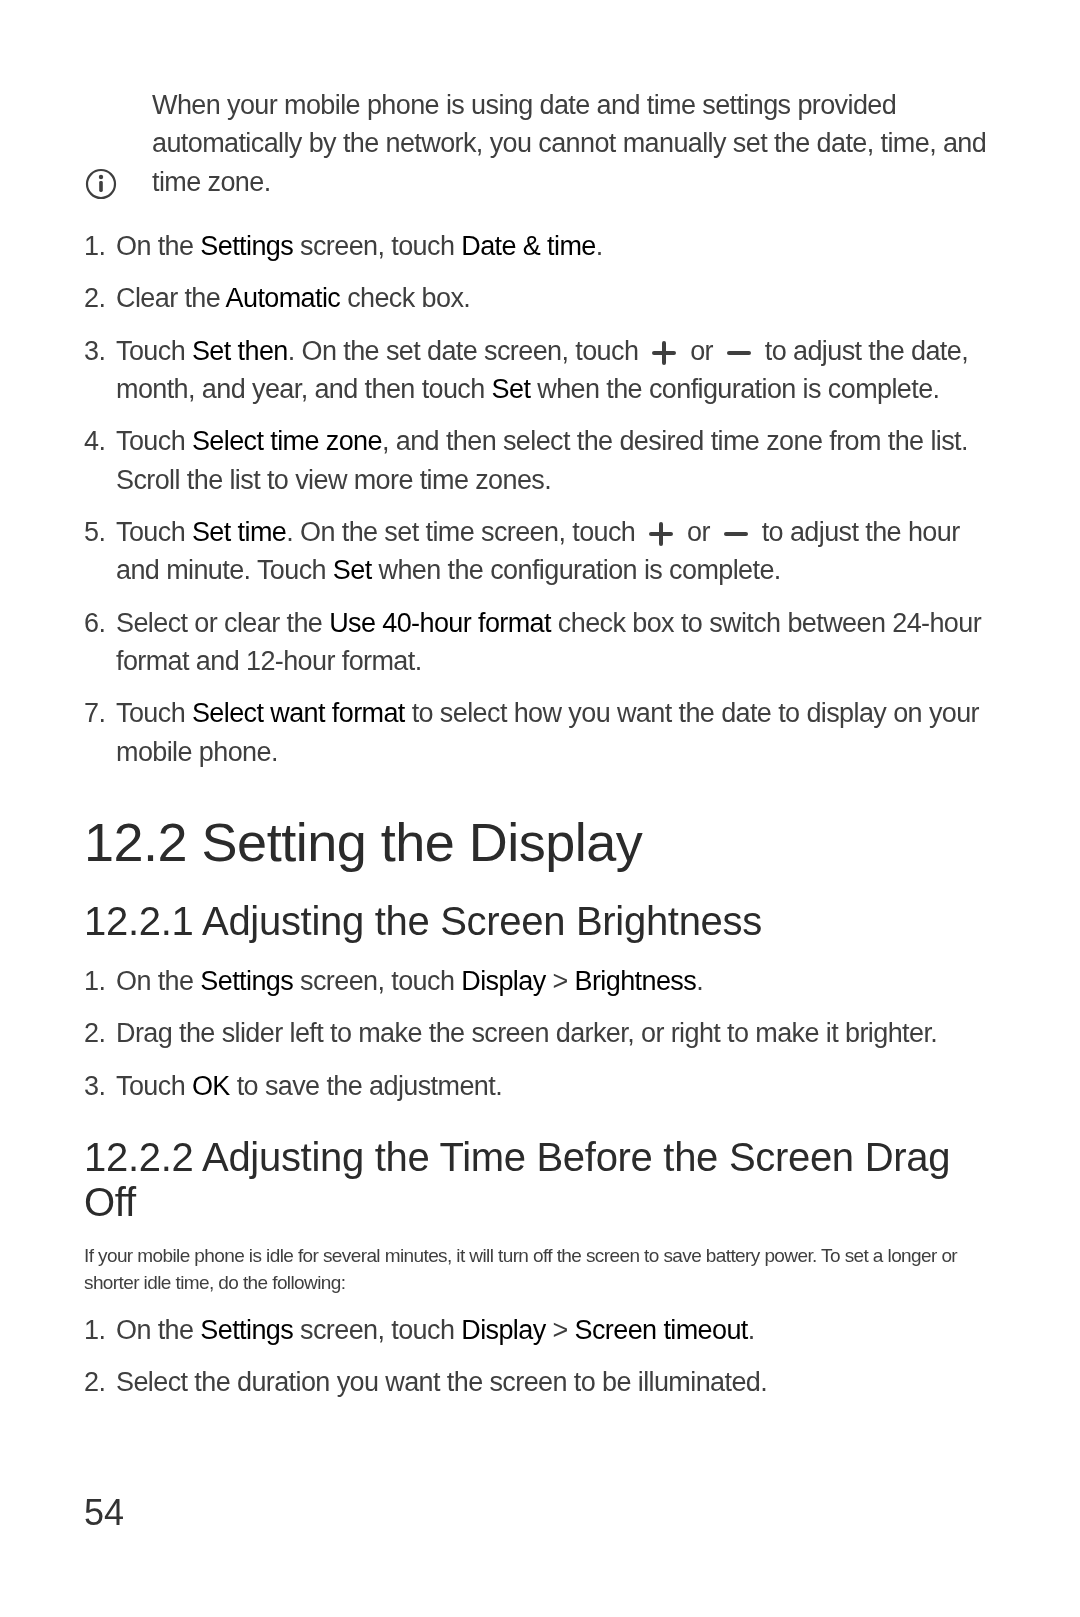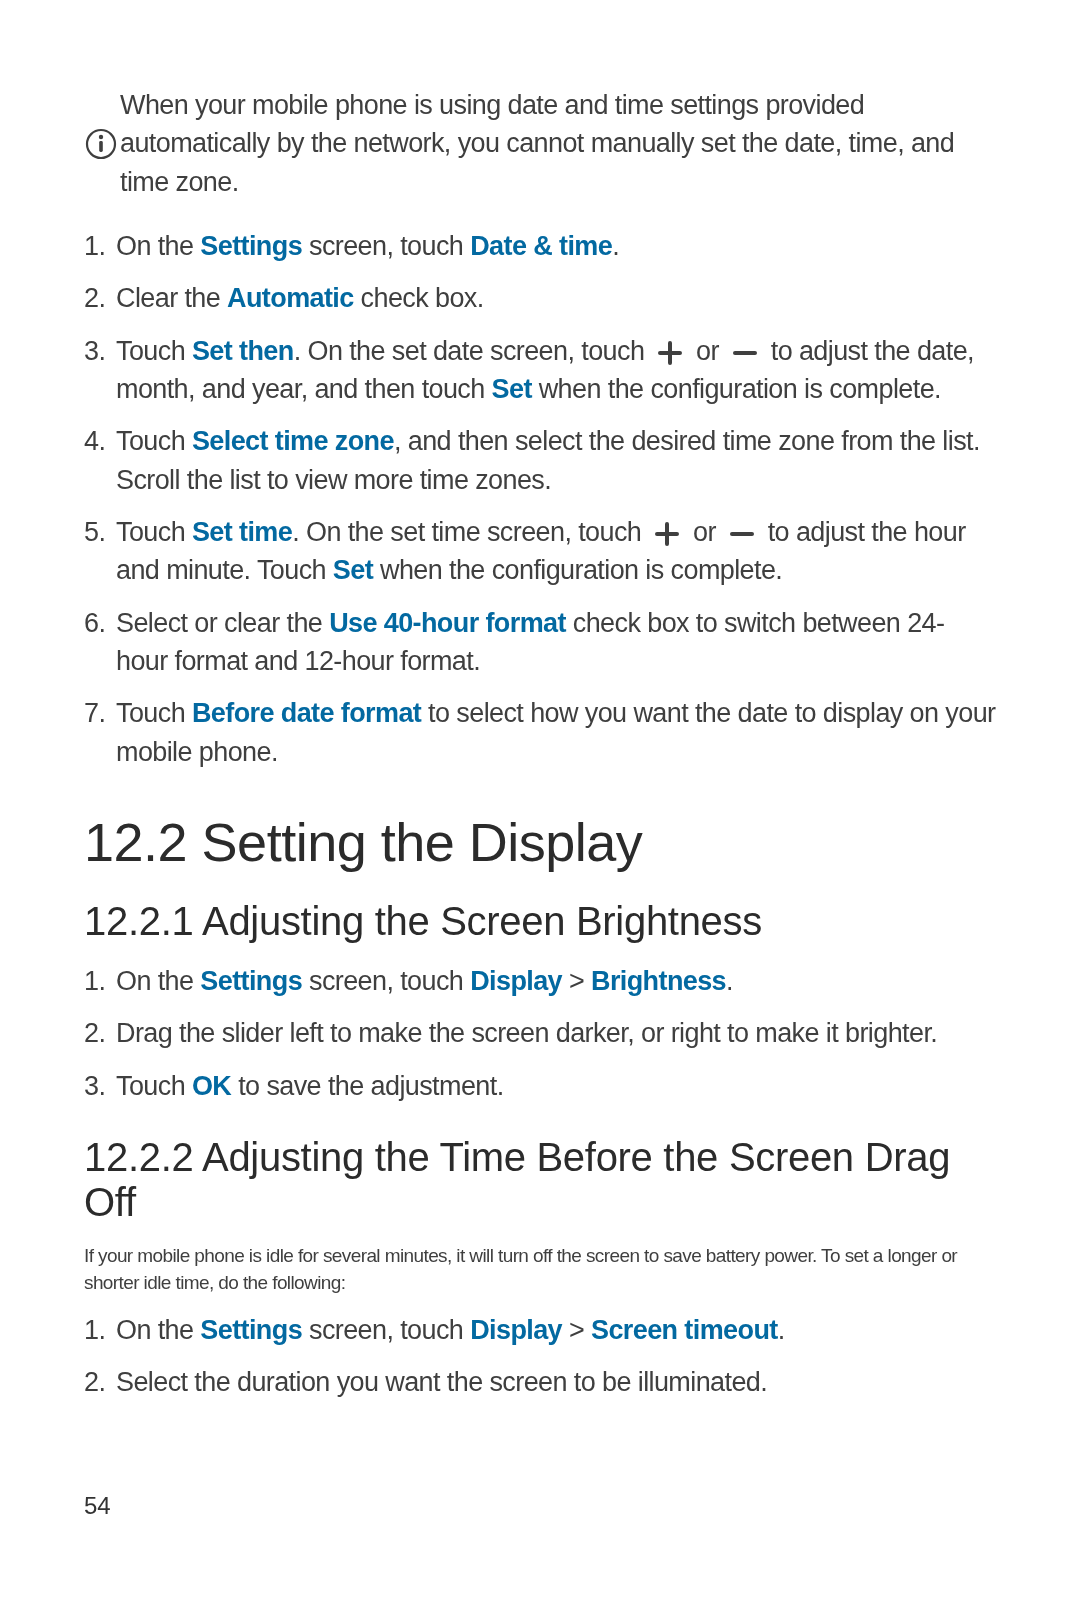--- a/index.html
+++ b/index.html
@@ -10,22 +10,22 @@
     position: relative;
   }
   .page {
     position: absolute;
     left: 84px;
     top: 86px;
     width: 912px;
   }
   .note-row {
     display: flex;
-    align-items: center;
-    gap: 2px;
+    align-items: flex-end;
+    gap: 34px;
     margin-bottom: 26px;
   }
   .note-icon {
     flex: 0 0 auto;
     margin-top: 2px;
   }
   .note-icon svg { display: block; }
   .note-text {
     font-size: 27px;
     line-height: 1.42;
@@ -40,21 +40,21 @@
     line-height: 1.42;
     letter-spacing: -0.6px;
     margin-bottom: 14px;
   }
   .step-num {
     flex: 0 0 auto;
     min-width: 28px;
     margin-right: 4px;
   }
   .step-body { flex: 1; }
-  .step-body b { font-weight: 700; color: #0369a1; }
+  .step-body b { font-weight: 400; color: #000000; }
   .inline-icon {
     display: inline-flex;
     vertical-align: middle;
     padding: 0 6px;
   }
   .inline-icon svg { display: block; }
   h1.section {
     font-size: 54px;
     font-weight: 400;
     color: #2b2b2b;
@@ -72,21 +72,21 @@
     font-size: 19px;
     line-height: 1.42;
     letter-spacing: -0.6px;
     margin-bottom: 14px;
   }
   .block { margin-bottom: 30px; }
   .page-number {
     position: absolute;
     left: 84px;
     top: 1492px;
-    font-size: 24px;
+    font-size: 36px;
     color: #333;
   }
 </style>
 </head>
 <body>
 
 <div class="page">
 
   <div class="note-row">
     <span class="note-icon">
@@ -163,21 +163,21 @@
     <div class="step">
       <span class="step-num">6.</span>
       <span class="step-body">
         <span>Select or clear the </span><b>Use 40-hour format</b><span> check box to switch between 24-hour format and 12-hour format.</span>
       </span>
     </div>
 
     <div class="step">
       <span class="step-num">7.</span>
       <span class="step-body">
-        <span>Touch </span><b>Before date format</b><span> to select how you want the date to display on your mobile phone.</span>
+        <span>Touch </span><b>Select want format</b><span> to select how you want the date to display on your mobile phone.</span>
       </span>
     </div>
 
   </div>
 
   <h1 class="section">12.2  Setting the Display</h1>
 
   <div class="block">
     <h2 class="subsection">12.2.1  Adjusting the Screen Brightness</h2>
 

